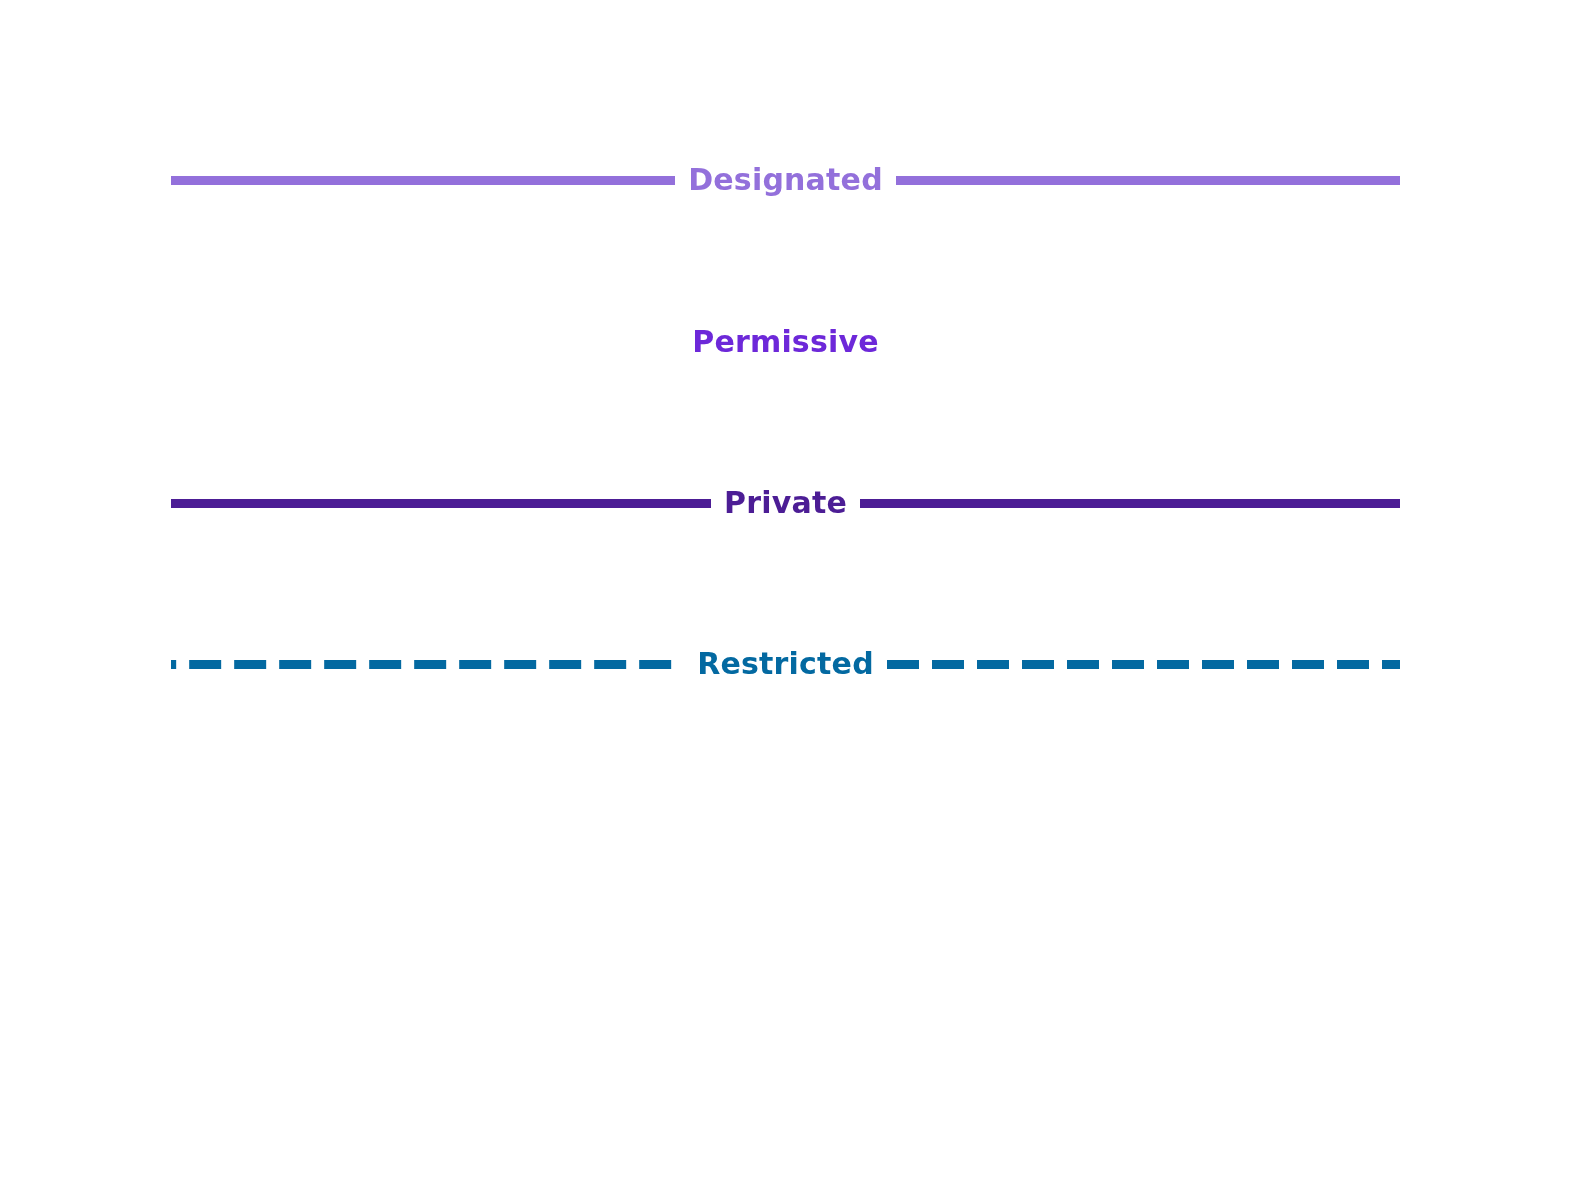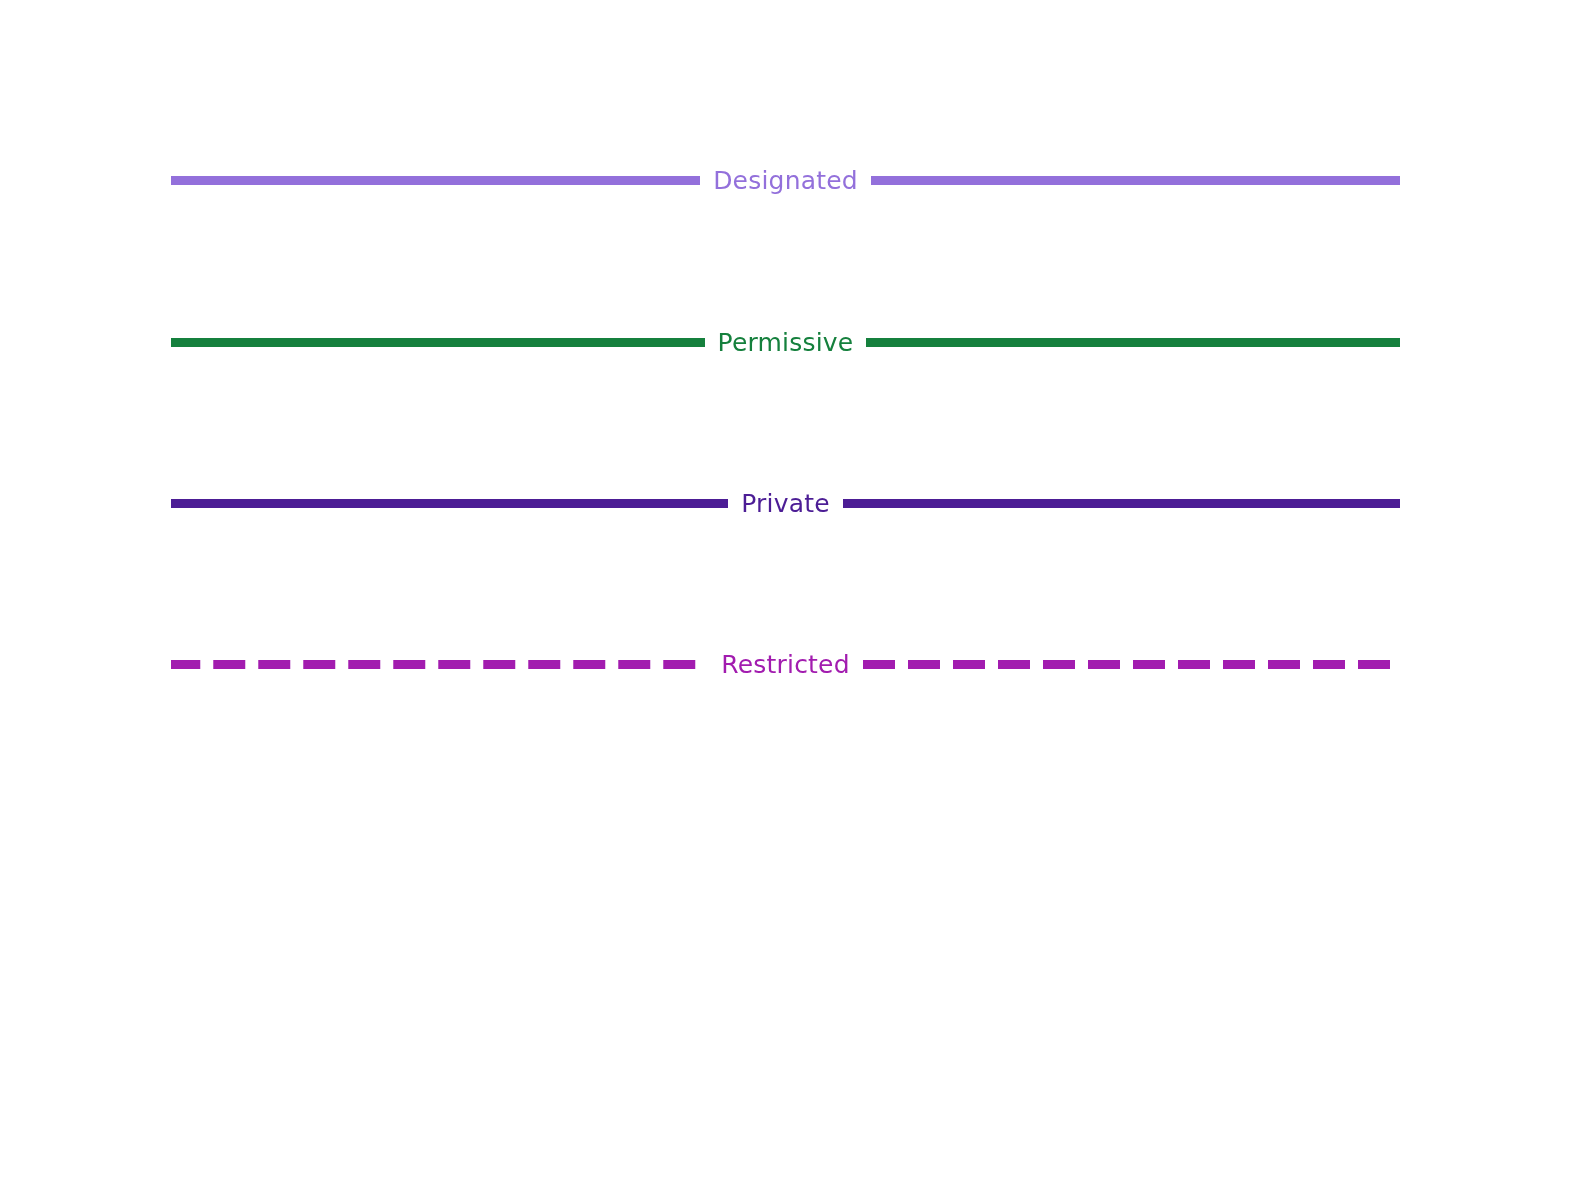--- a/index.html
+++ b/index.html
@@ -58,53 +58,53 @@
   .legend-row.dashed .rule.right {
     background-position: left center;
   }
   .legend-row.dashed .rule.left {
     background-position: right center;
   }
 
   .legend-label {
     flex: 0 0 auto;
     padding: 0 13px;
-    font-size: 25px;
-    font-weight: normal;
+    font-size: 30px;
+    font-weight: bold;
     line-height: 1;
     white-space: nowrap;
     color: currentColor;
     letter-spacing: 0.2px;
     text-align: right;
   }
 </style>
 </head>
 <body style="width: 1580px; height: 1180px; background: rgb(255, 255, 255);">
 
 <div id="legend-canvas" style="width: 1580px; height: 1180px; background: rgb(255, 255, 255);">
 
   <div class="legend-row solid" style="color: rgb(147, 112, 219); top: 180px;">
     <span class="rule left" style="border-top-width: 9px;"></span>
     <span class="legend-label">Designated</span>
     <span class="rule right" style="border-top-width: 9px;"></span>
   </div>
 
-  <div class="legend-row solid" style="color: #15803d; top: 342px;">
+  <div class="legend-row solid" style="color: #6d28d9; top: 342px; flex-direction: column;">
     <span class="rule left" style="border-top-width: 9px;"></span>
     <span class="legend-label">Permissive</span>
     <span class="rule right" style="border-top-width: 9px;"></span>
   </div>
 
   <div class="legend-row solid" style="color: #4c1d95; top: 503px;">
     <span class="rule left" style="border-top-width: 9px;"></span>
     <span class="legend-label">Private</span>
     <span class="rule right" style="border-top-width: 9px;"></span>
   </div>
 
-  <div class="legend-row dashed" style="color: #a21caf; top: 664px;">
+  <div class="legend-row dashed" style="color: #0369a1; top: 664px;">
     <span class="rule left" style="height: 9px; background-image: linear-gradient(to right, currentcolor 0px, currentcolor 32px, rgba(0, 0, 0, 0) 32px, rgba(0, 0, 0, 0) 45px); background-size: 45px 9px;"></span>
     <span class="legend-label">Restricted</span>
     <span class="rule right" style="height: 9px; background-image: linear-gradient(to right, currentcolor 0px, currentcolor 32px, rgba(0, 0, 0, 0) 32px, rgba(0, 0, 0, 0) 45px); background-size: 45px 9px;"></span>
   </div>
 
 
 
 </div>
 
 </body></html>

